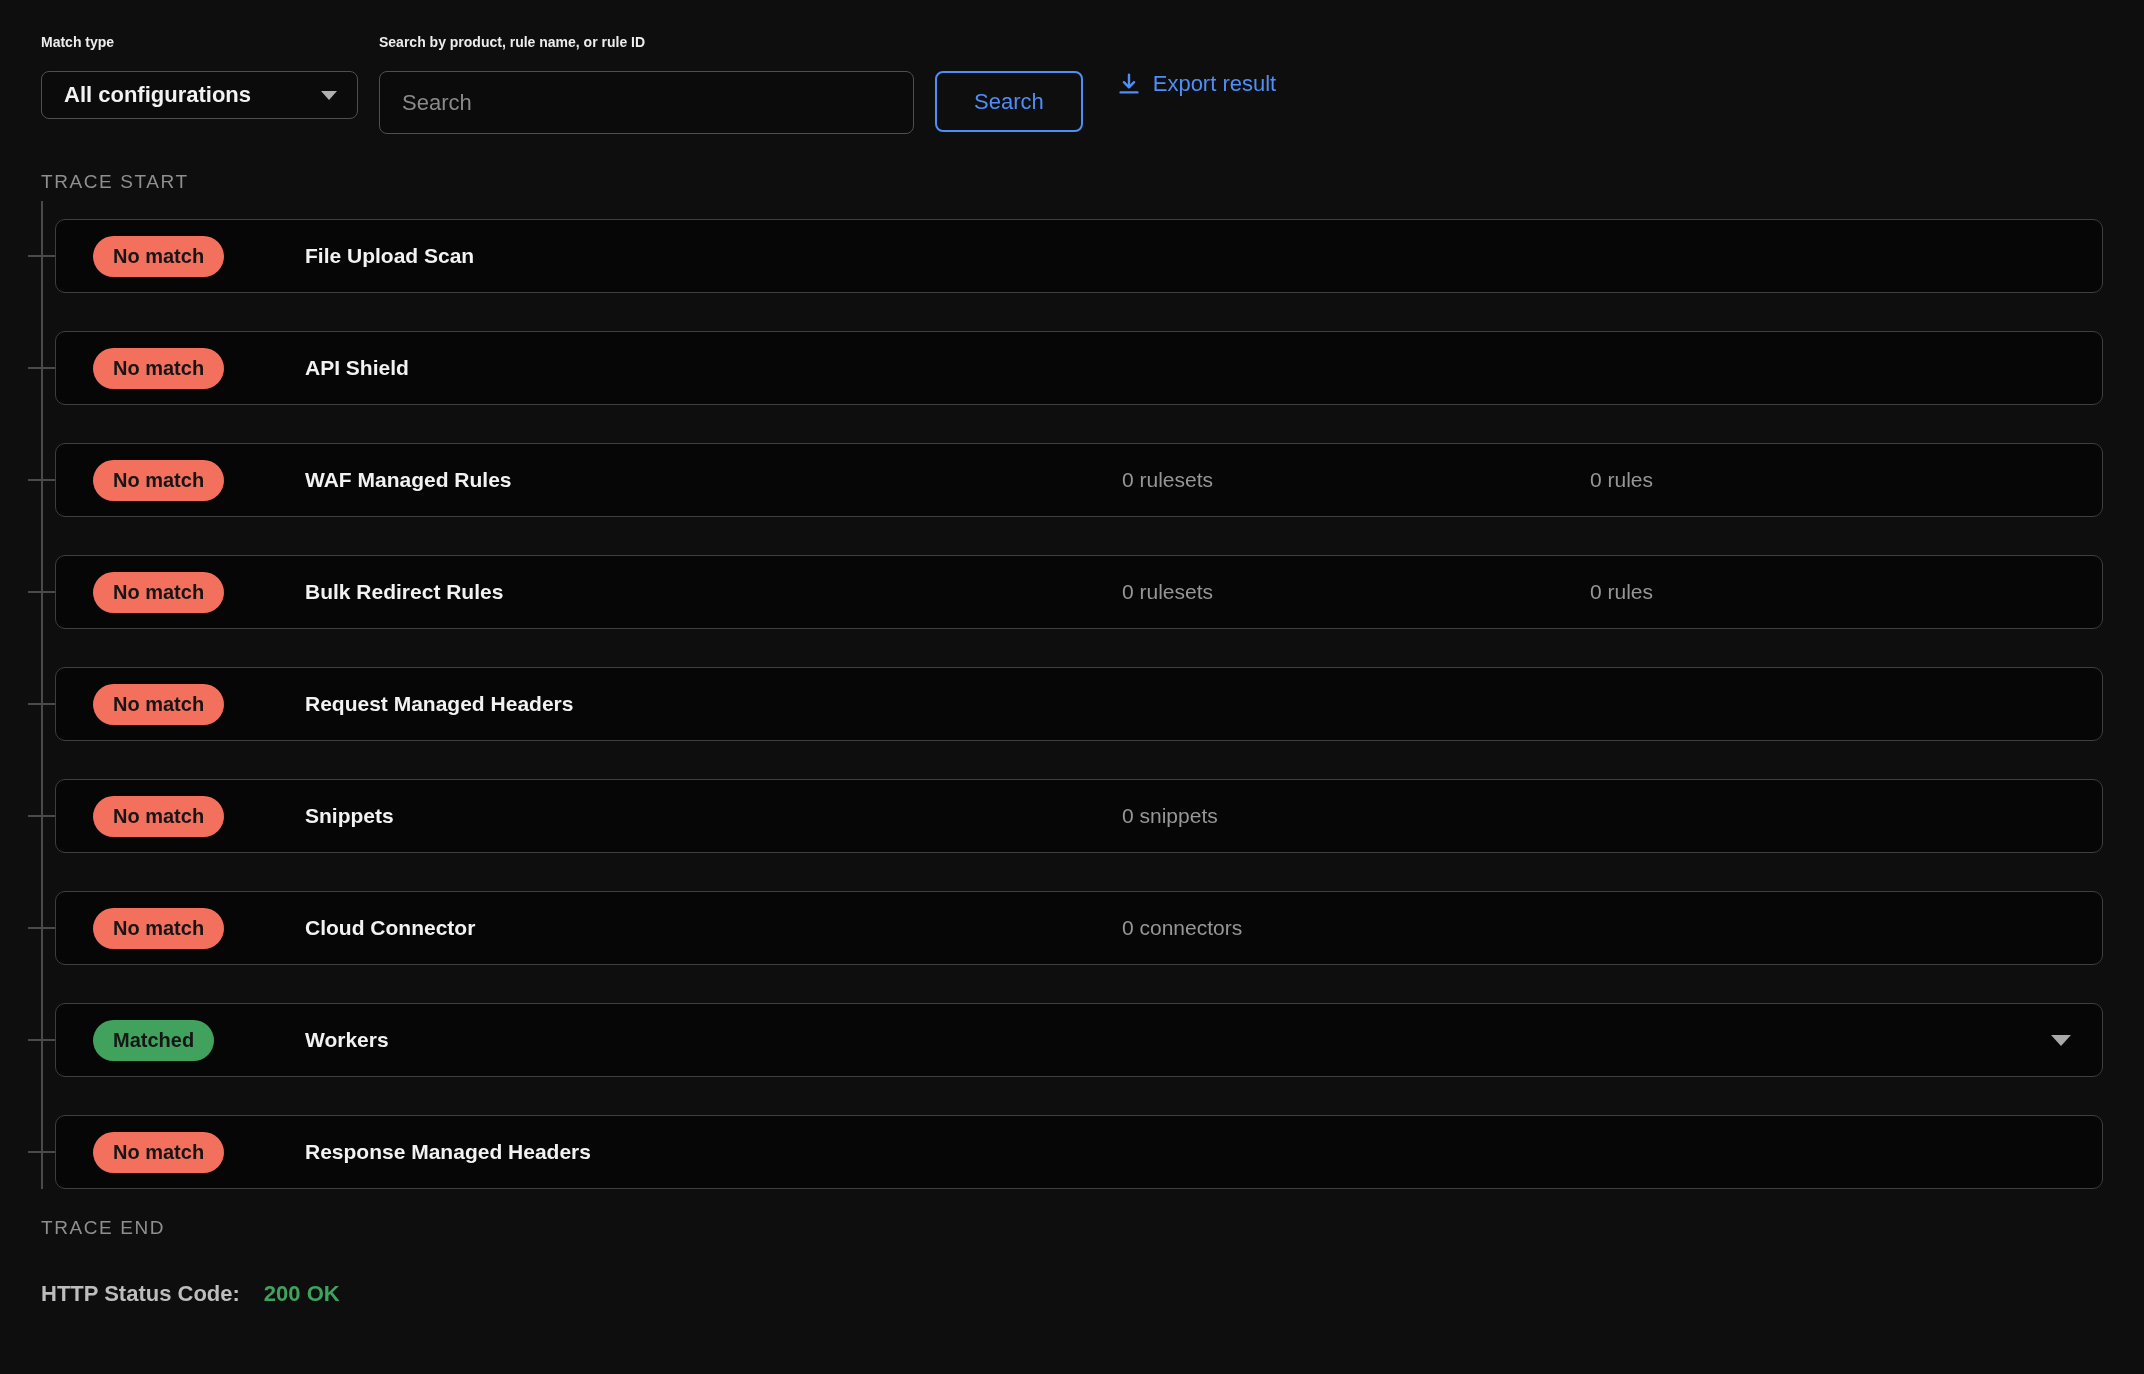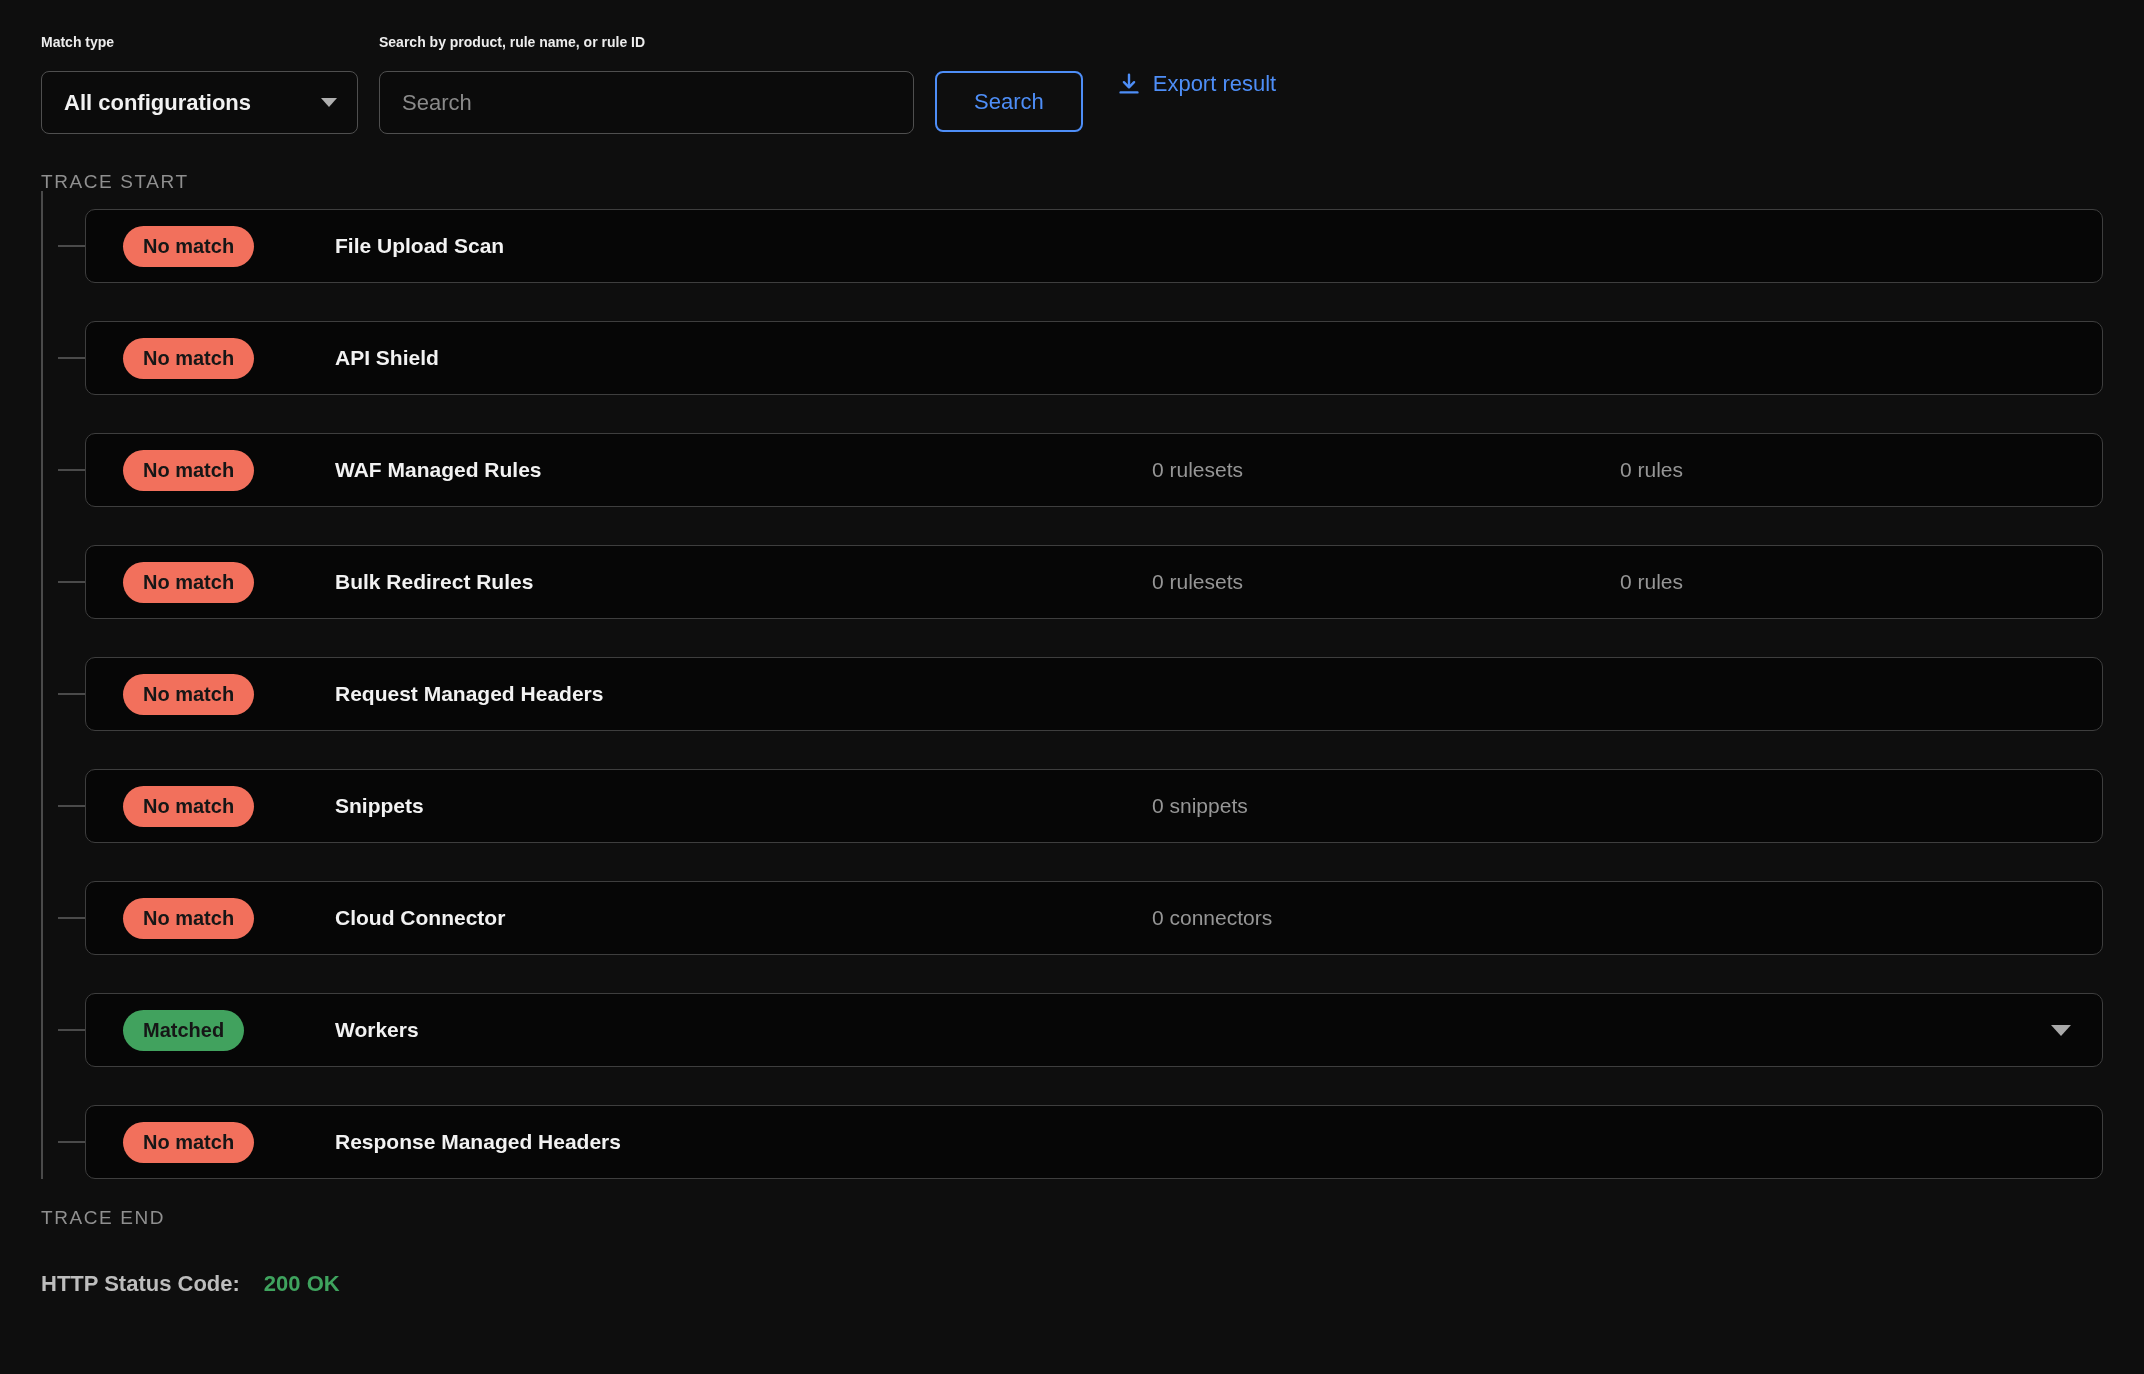--- a/index.html
+++ b/index.html
@@ -17,21 +17,21 @@
   
   .filters { display: flex; gap: 21px; align-items: flex-start; }
   .filter-label {
     font-size: 14px;
     font-weight: 600;
     color: #ededed;
     margin-bottom: 17px;
     line-height: 24px;
   }
   .select {
-    width: 317px; height: 63px;
+    width: 317px; height: 48px;
     background: #0b0b0b;
     border: 1px solid #4f4f4f;
     border-radius: 8px;
     display: flex; align-items: center; justify-content: space-between;
     padding: 0 20px 0 22px;
     cursor: pointer;
   }
   .select-value { font-size: 22px; font-weight: 600; color: #f2f2f2; }
   .select-caret {
     width: 0; height: 0;
@@ -80,22 +80,22 @@
   .trace-label {
     margin-top: 37px;
     font-size: 19px;
     font-weight: 500;
     letter-spacing: 1.6px;
     color: #8f8f8f;
     text-transform: uppercase;
   }
   .trace-rows {
     position: relative;
-    margin-top: 16px;
-    padding-left: 44px;
+    margin-top: 26px;
+    padding-left: 14px;
   }
   .trace-rows::before {
     content: "";
     position: absolute;
     left: 0; top: -18px; bottom: 0;
     width: 2px;
     background: #4a4a4a;
   }
   .trace-row { position: relative; margin-bottom: 38px; }
   .trace-row:last-child { margin-bottom: 0; }

